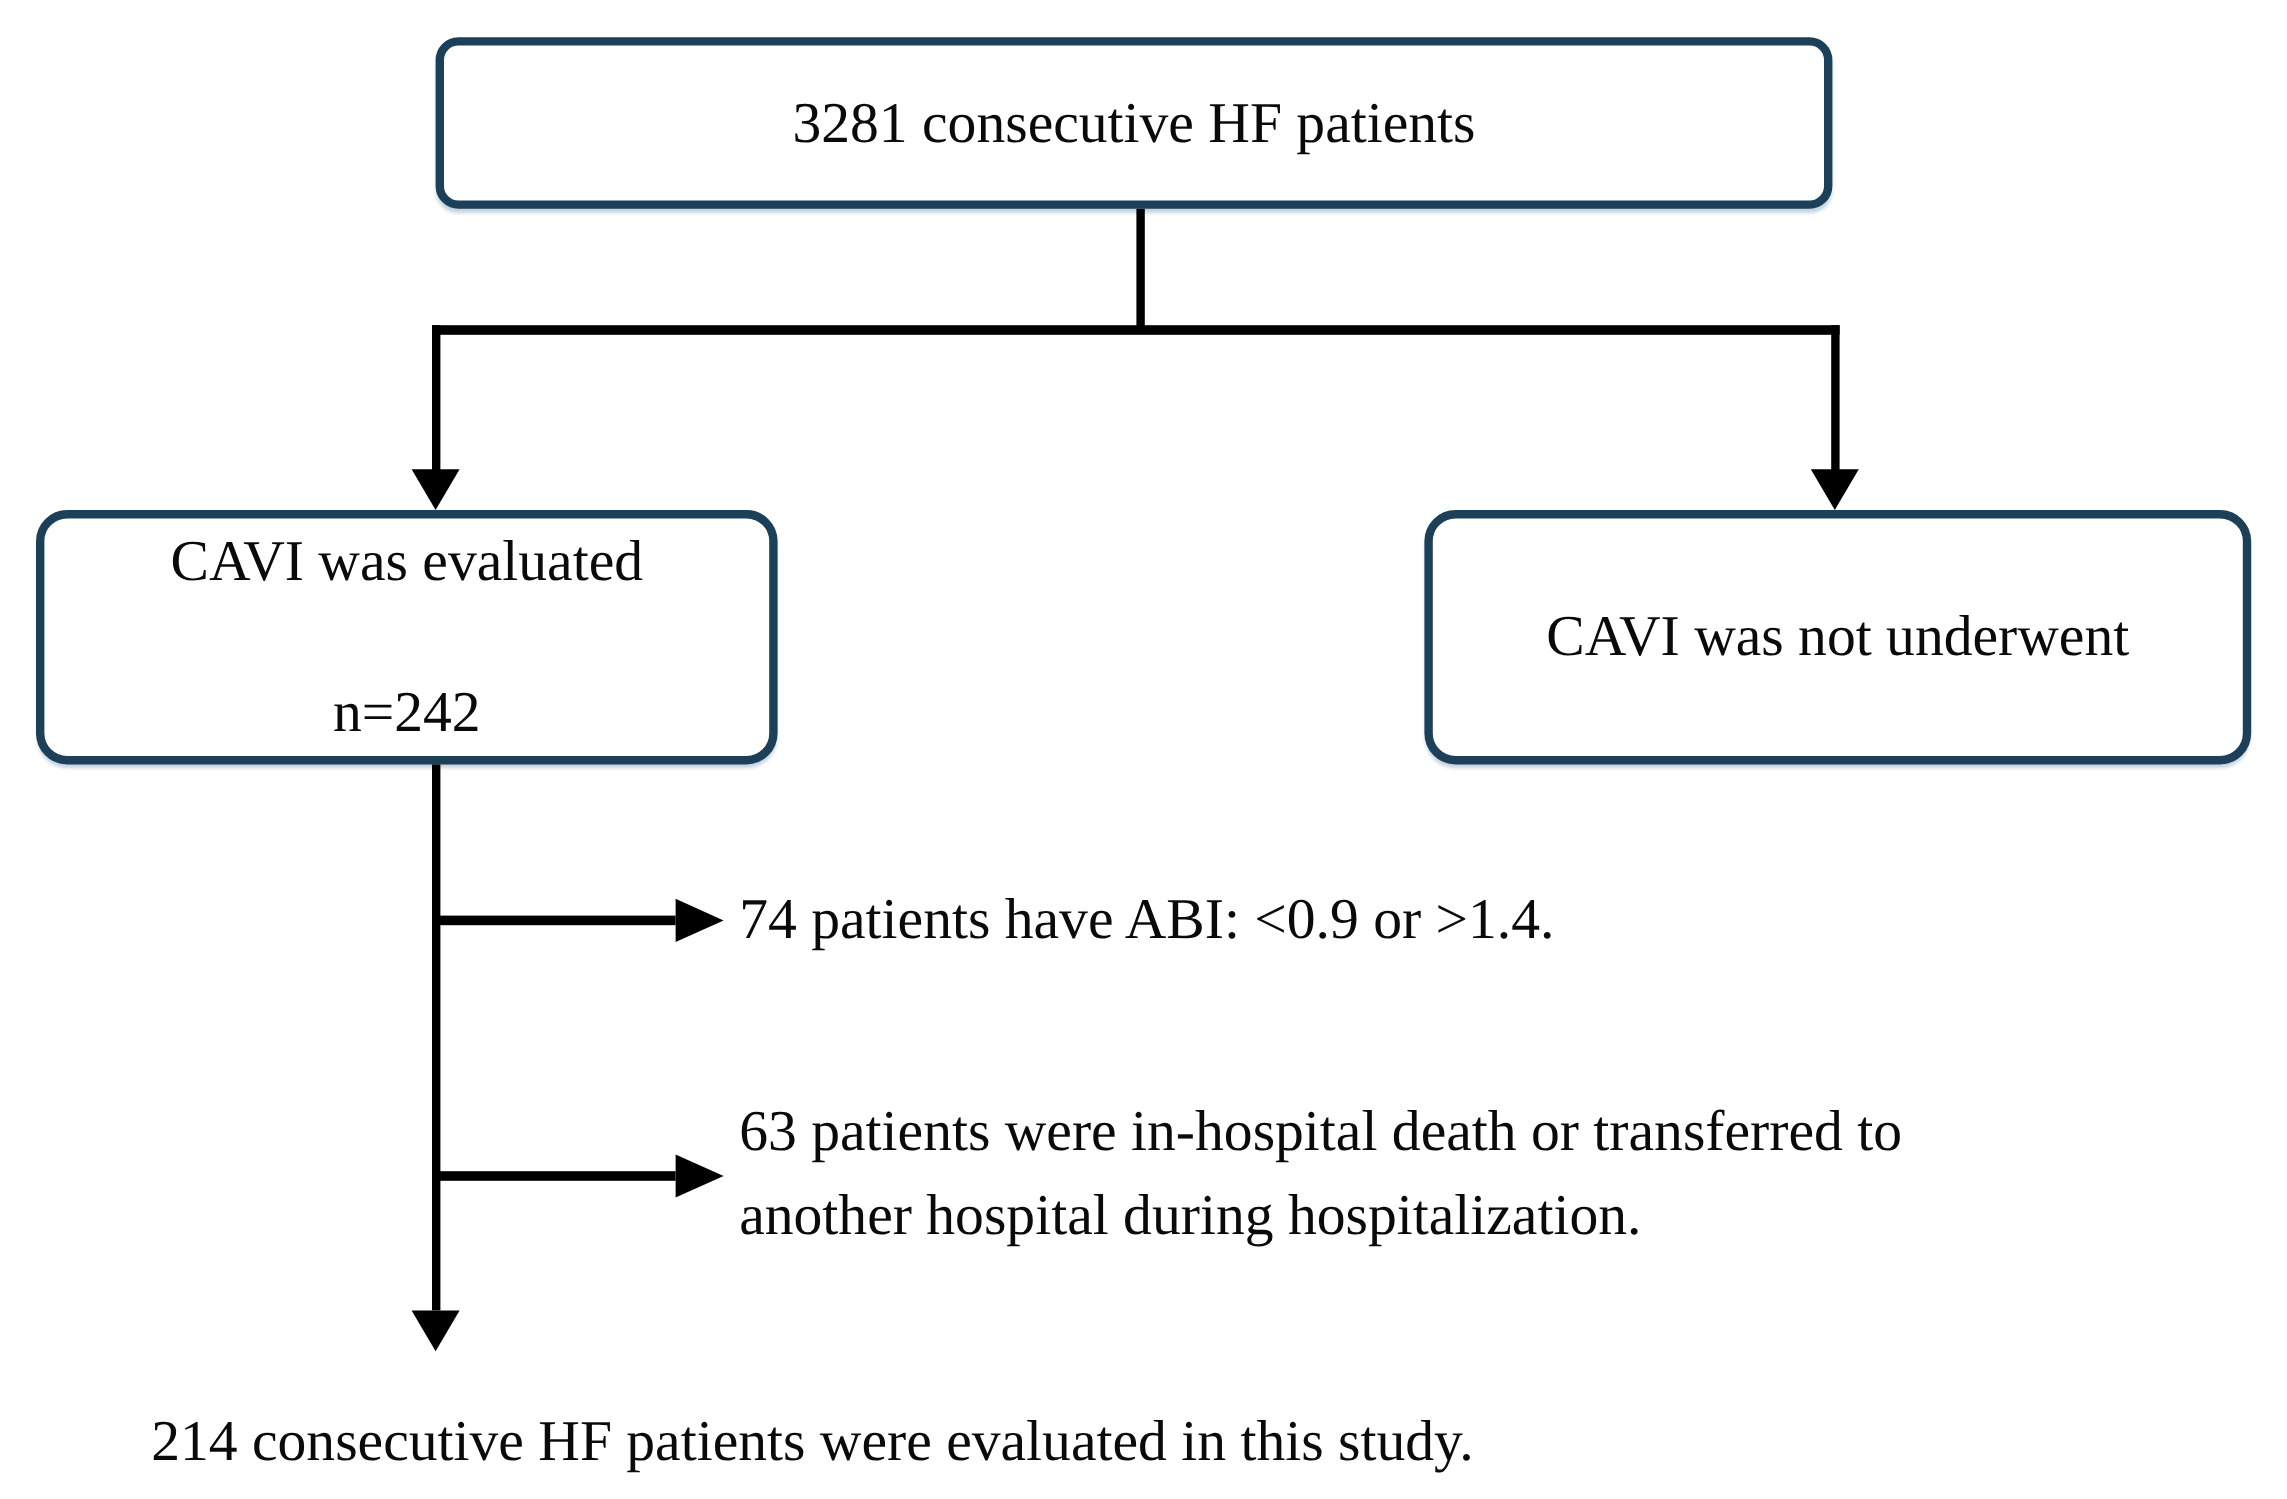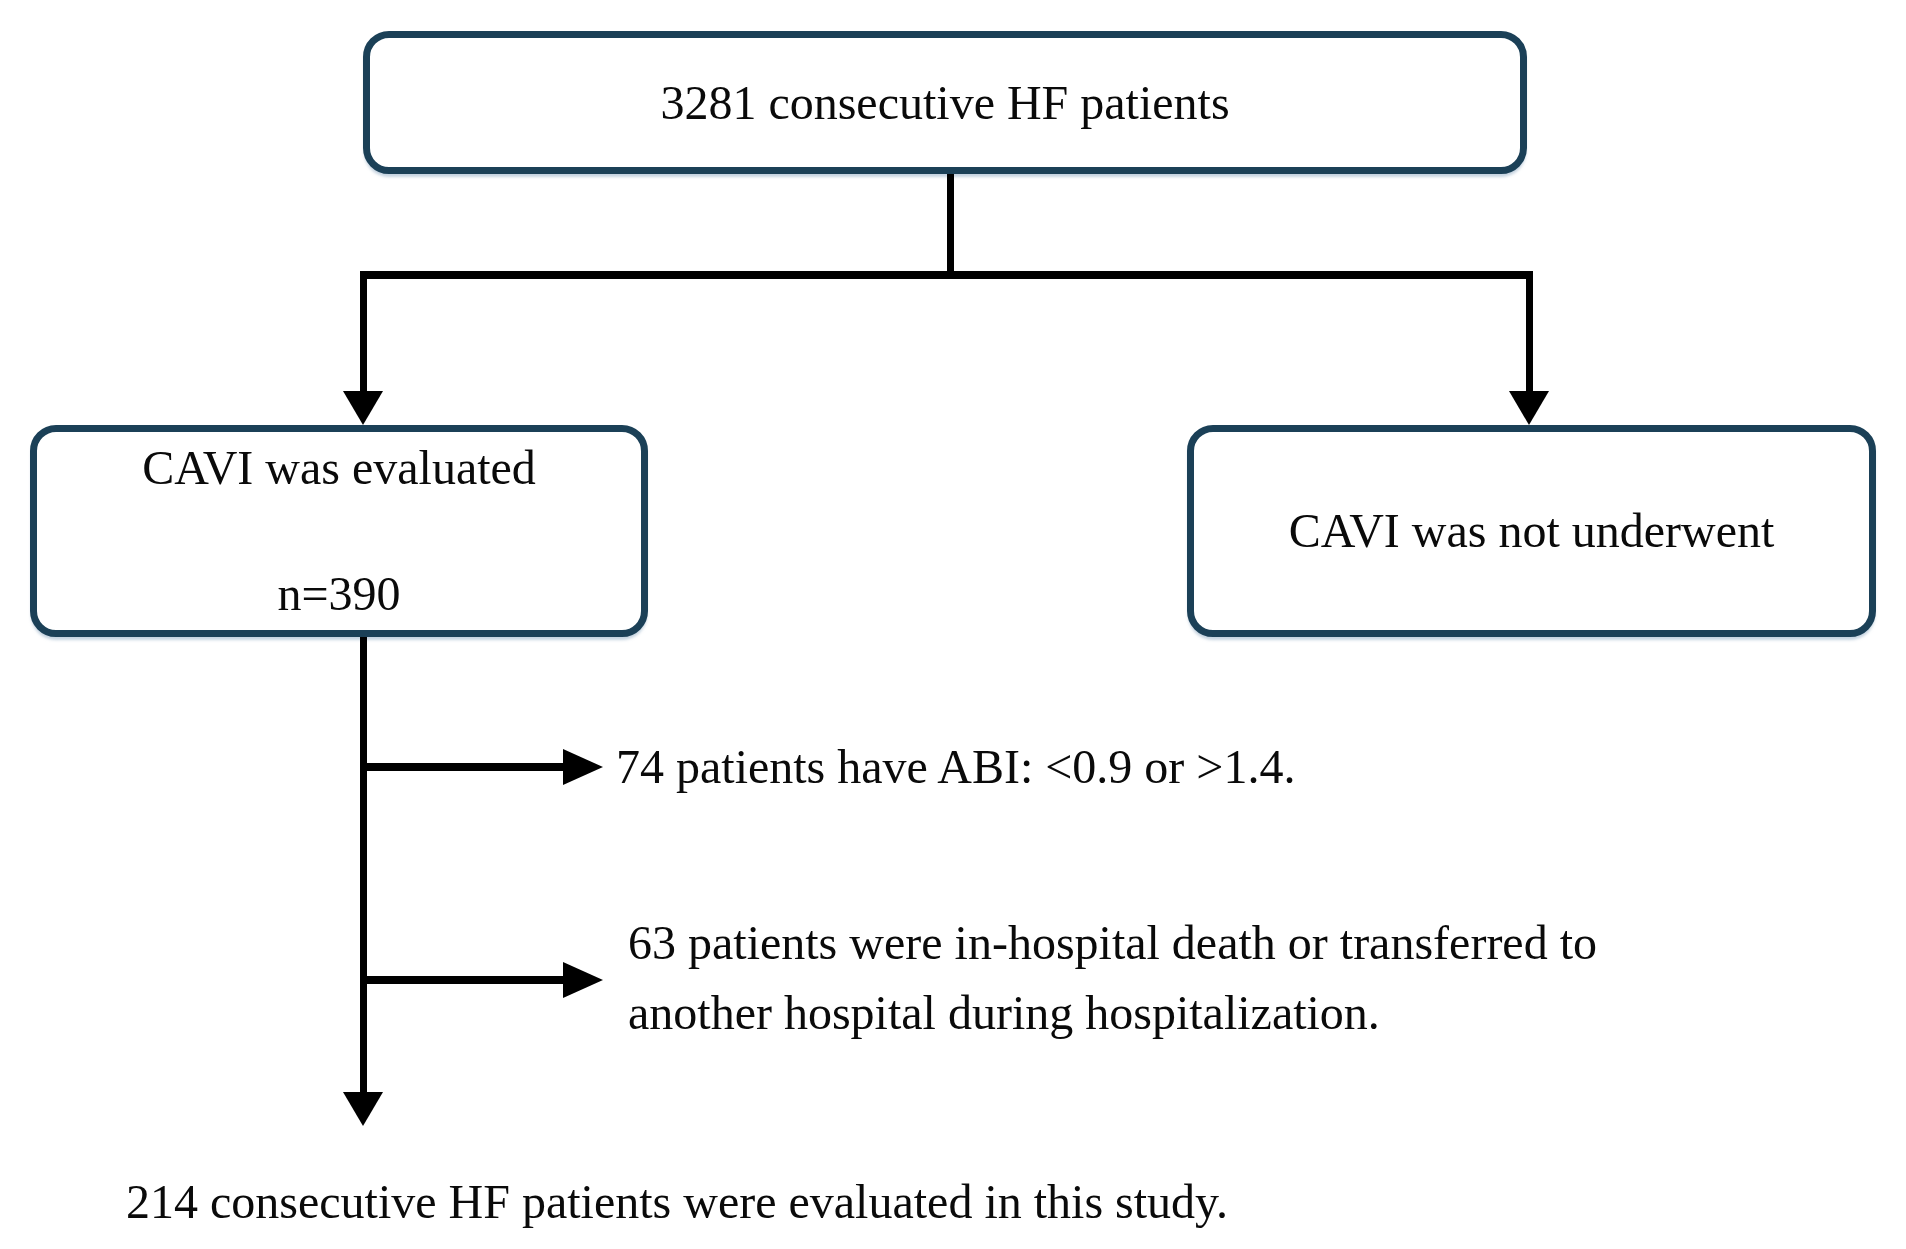--- a/index.html
+++ b/index.html
@@ -57,21 +57,21 @@
   .side-label {
     position: absolute;
     font-size: 48px;
     line-height: 72px;
     white-space: nowrap;
   }
   .side-label.two-line {
     line-height: 70px;
   }
   
-  #box-total        { left: 363px;  top: 31px;  width: 1164px; height: 143px; }
+  #box-total        { left: 363px;  top: 31px;  width: 1164px; height: 143px; border-radius: 19px; }
   #box-evaluated    { left: 30px;   top: 425px; width: 618px;  height: 212px; justify-content: space-between; }
   #box-notunderwent { left: 1187px; top: 425px; width: 689px;  height: 212px; gap: 20px; }
 </style>
 </head>
 <body>
 
 <div id="canvas">
 
   <div class="node-box" id="box-total">
     <div class="node-text">3281 consecutive HF patients</div>
@@ -82,36 +82,36 @@
   <div class="line" style="left:360px; top:271px; width:1173px; height:8px;"></div>
 
   <div class="line" style="left:360px; top:271px; width:7px; height:122px;"></div>
   <div class="arrow-down" style="left:343px; top:391px;"></div>
 
   <div class="line" style="left:1526px; top:271px; width:7px; height:122px;"></div>
   <div class="arrow-down" style="left:1509px; top:391px;"></div>
 
   <div class="node-box" id="box-evaluated">
     <div class="node-text">CAVI was evaluated</div>
-    <div class="node-text">n=390</div>
+    <div class="node-text">n=242</div>
   </div>
 
   <div class="node-box" id="box-notunderwent">
     <div class="node-text">CAVI was not underwent</div>
   </div>
 
   <div class="line" style="left:360px; top:637px; width:7px; height:455px;"></div>
   <div class="arrow-down" style="left:343px; top:1092px;"></div>
 
   <div class="line" style="left:360px; top:763px; width:203px; height:8px;"></div>
   <div class="arrow-right" style="left:563px; top:749px;"></div>
   <div class="side-label" style="left:616px; top:731px;text-align:center;">74 patients have ABI: &lt;0.9 or &gt;1.4.</div>
 
   <div class="line" style="left:360px; top:976px; width:203px; height:8px;"></div>
   <div class="arrow-right" style="left:563px; top:962px;"></div>
-  <div class="side-label two-line" style="left:616px; top:908px;margin-left:12px;">
+  <div class="side-label two-line" style="left:616px; top:908px;">
     <div>63 patients were in-hospital death or transferred to</div>
     <div>another hospital during hospitalization.</div>
   </div>
 
   <div class="side-label" style="left:126px; top:1166px;">214 consecutive HF patients were evaluated in this study.</div>
 
 </div>
 
 </body></html>

